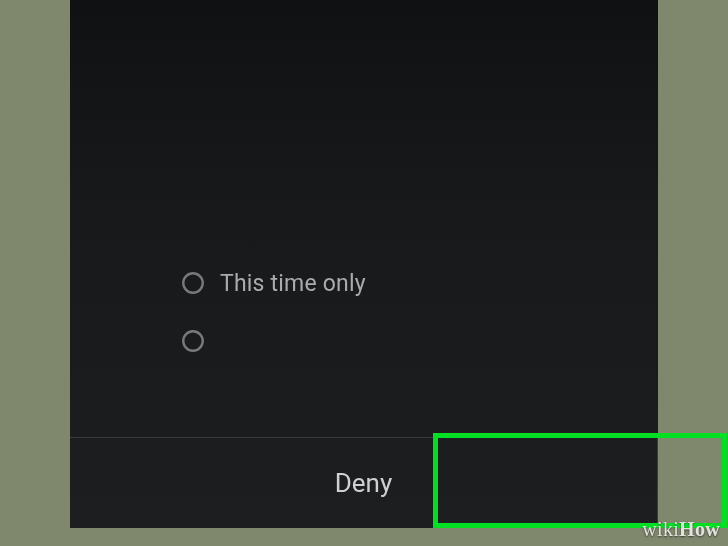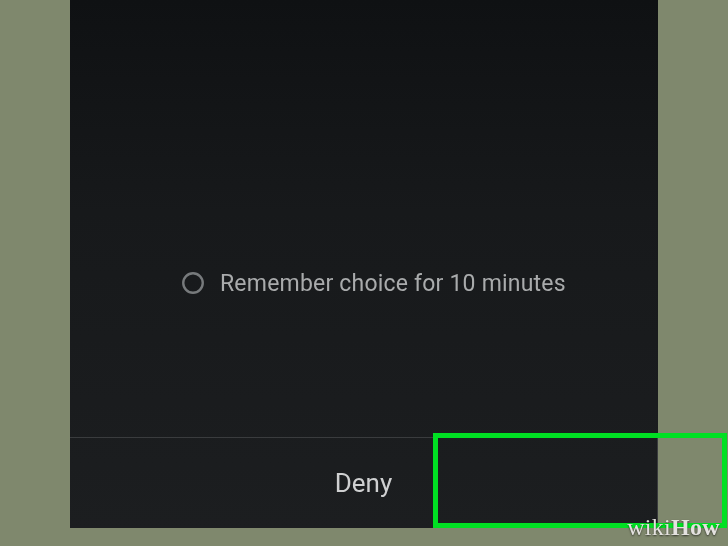--- a/index.html
+++ b/index.html
@@ -83,42 +83,49 @@
     top: 433px;
     width: 294px;
     height: 95px;
   }
   .watermark {
     position: absolute;
     right: 8px;
     bottom: 5px;
     color: #e4e2df;
     font-family: Georgia, "Times New Roman", serif;
-    font-size: 24px;
+    font-size: 20px;
     text-shadow: 0 1px 2px rgba(0,0,0,0.6);
     letter-spacing: 0.3px;
   }
   .watermark .w1 { font-weight: 400; }
   .watermark .w2 { font-weight: 700; }
 </style>
 </head>
 <body>
 
 <div class="panel">
 
   <div class="options">
 
+    <div class="opt-row">
+      <span class="radio">
+        <svg width="26" height="26" viewBox="0 0 24 24">
+            <circle cx="12" cy="12" r="9" fill="none" stroke="#777a7c" stroke-width="2.2"></circle>
+          </svg>
+      </span>
+      <span class="opt-label">This time only</span>
+    </div>
 
     <div class="opt-row">
       <span class="radio">
         <svg width="26" height="26" viewBox="0 0 24 24">
             <circle cx="12" cy="12" r="9" fill="none" stroke="#777a7c" stroke-width="2.2"></circle>
           </svg>
       </span>
-      <span class="opt-label">Remember choice for 10 minutes</span>
     </div>
 
 
   </div>
 
   <div class="divider"></div>
 
   <div class="button-row">
     <div class="btn">
       <span>Deny</span>

